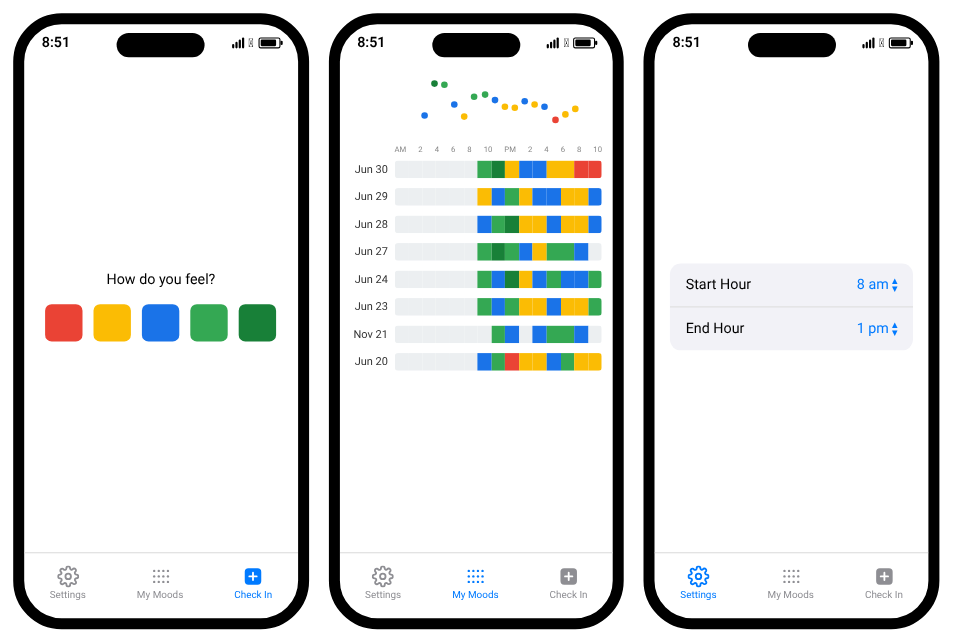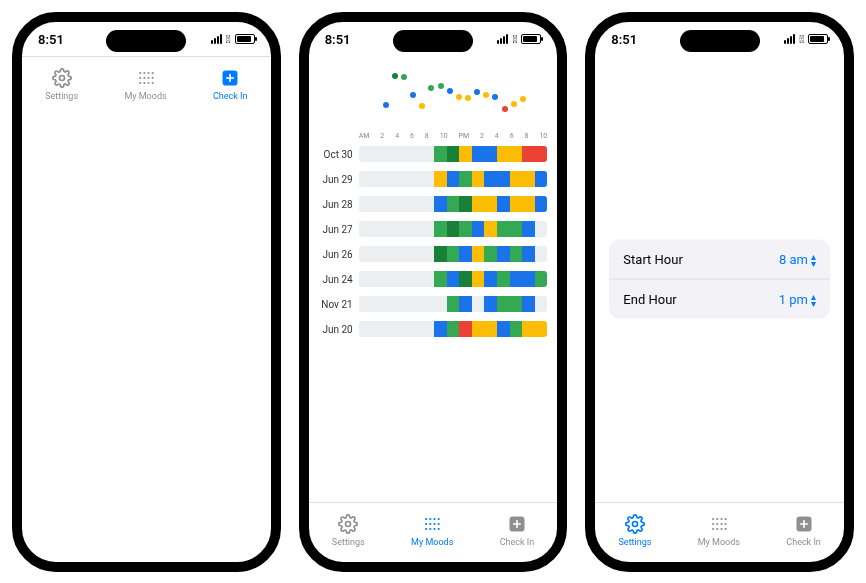--- a/index.html
+++ b/index.html
@@ -138,20 +138,32 @@
       <span class="signal">
           <span></span>
           <span></span>
           <span></span>
           <span></span>
         </span>
       <span class="wifi">􀙇</span>
       <span class="battery">
           <span class="battery-fill"></span>
         </span>
+    </div>
+  </div>
+  <div class="content">
+    <div class="checkin-wrap">
+      <div class="prompt">How do you feel?</div>
+      <div class="mood-row" id="mood-row">
+          <div class="mood-sq" style="background: rgb(234, 67, 53);"></div>
+          <div class="mood-sq" style="background: rgb(251, 188, 4);"></div>
+          <div class="mood-sq" style="background: rgb(26, 115, 232);"></div>
+          <div class="mood-sq" style="background: rgb(52, 168, 83);"></div>
+          <div class="mood-sq" style="background: rgb(24, 128, 56);"></div>
+        </div>
     </div>
   </div>
   <div class="tabbar">
     <div class="tab">
       <span class="tab-icon">
         <svg viewBox="0 0 24 24" width="20" height="20" fill="none" stroke="currentColor" stroke-width="2">
             <circle cx="12" cy="12" r="3"></circle>
             <path d="M19.4 15a1.7 1.7 0 0 0 .3 1.8l.1.1a2 2 0 1 1-2.8 2.8l-.1-.1a1.7 1.7 0 0 0-1.8-.3 1.7 1.7 0 0 0-1 1.5V21a2 2 0 1 1-4 0v-.1a1.7 1.7 0 0 0-1-1.5 1.7 1.7 0 0 0-1.8.3l-.1.1a2 2 0 1 1-2.8-2.8l.1-.1a1.7 1.7 0 0 0 .3-1.8 1.7 1.7 0 0 0-1.5-1H3a2 2 0 1 1 0-4h.1a1.7 1.7 0 0 0 1.5-1 1.7 1.7 0 0 0-.3-1.8l-.1-.1a2 2 0 1 1 2.8-2.8l.1.1a1.7 1.7 0 0 0 1.8.3H9a1.7 1.7 0 0 0 1-1.5V3a2 2 0 1 1 4 0v.1a1.7 1.7 0 0 0 1 1.5 1.7 1.7 0 0 0 1.8-.3l.1-.1a2 2 0 1 1 2.8 2.8l-.1.1a1.7 1.7 0 0 0-.3 1.8V9a1.7 1.7 0 0 0 1.5 1H21a2 2 0 1 1 0 4h-.1a1.7 1.7 0 0 0-1.5 1z"></path>
           </svg>
       </span>
@@ -233,21 +245,21 @@
         <span>10</span>
         <span>PM</span>
         <span>2</span>
         <span>4</span>
         <span>6</span>
         <span>8</span>
         <span>10</span>
       </div>
     <div id="days">
         <div class="day-row">
-          <div class="day-label">Oct 30</div>
+          <div class="day-label">Jun 30</div>
           <div class="day-bar">
             <div class="seg c-empty" style="width: 6.66667%;"></div>
             <div class="seg c-empty" style="width: 6.66667%;"></div>
             <div class="seg c-empty" style="width: 6.66667%;"></div>
             <div class="seg c-empty" style="width: 6.66667%;"></div>
             <div class="seg c-empty" style="width: 6.66667%;"></div>
             <div class="seg c-empty" style="width: 6.66667%;"></div>
             <div class="seg c-green" style="width: 6.66667%;"></div>
             <div class="seg c-dgreen" style="width: 6.66667%;"></div>
             <div class="seg c-orange" style="width: 6.66667%;"></div>
@@ -313,56 +325,56 @@
             <div class="seg c-green" style="width: 6.66667%;"></div>
             <div class="seg c-blue" style="width: 6.66667%;"></div>
             <div class="seg c-orange" style="width: 6.66667%;"></div>
             <div class="seg c-green" style="width: 6.66667%;"></div>
             <div class="seg c-green" style="width: 6.66667%;"></div>
             <div class="seg c-blue" style="width: 6.66667%;"></div>
             <div class="seg c-empty" style="width: 6.66667%;"></div>
           </div>
         </div>
         <div class="day-row">
-          <div class="day-label">Jun 26</div>
-          <div class="day-bar">
-            <div class="seg c-empty" style="width: 6.66667%;"></div>
-            <div class="seg c-empty" style="width: 6.66667%;"></div>
-            <div class="seg c-empty" style="width: 6.66667%;"></div>
-            <div class="seg c-empty" style="width: 6.66667%;"></div>
-            <div class="seg c-empty" style="width: 6.66667%;"></div>
-            <div class="seg c-empty" style="width: 6.66667%;"></div>
+          <div class="day-label">Jun 24</div>
+          <div class="day-bar">
+            <div class="seg c-empty" style="width: 6.66667%;"></div>
+            <div class="seg c-empty" style="width: 6.66667%;"></div>
+            <div class="seg c-empty" style="width: 6.66667%;"></div>
+            <div class="seg c-empty" style="width: 6.66667%;"></div>
+            <div class="seg c-empty" style="width: 6.66667%;"></div>
+            <div class="seg c-empty" style="width: 6.66667%;"></div>
+            <div class="seg c-green" style="width: 6.66667%;"></div>
+            <div class="seg c-blue" style="width: 6.66667%;"></div>
             <div class="seg c-dgreen" style="width: 6.66667%;"></div>
-            <div class="seg c-green" style="width: 6.66667%;"></div>
-            <div class="seg c-blue" style="width: 6.66667%;"></div>
-            <div class="seg c-orange" style="width: 6.66667%;"></div>
-            <div class="seg c-green" style="width: 6.66667%;"></div>
-            <div class="seg c-blue" style="width: 6.66667%;"></div>
-            <div class="seg c-green" style="width: 6.66667%;"></div>
-            <div class="seg c-blue" style="width: 6.66667%;"></div>
-            <div class="seg c-empty" style="width: 6.66667%;"></div>
-          </div>
-        </div>
-        <div class="day-row">
-          <div class="day-label">Jun 24</div>
-          <div class="day-bar">
-            <div class="seg c-empty" style="width: 6.66667%;"></div>
-            <div class="seg c-empty" style="width: 6.66667%;"></div>
-            <div class="seg c-empty" style="width: 6.66667%;"></div>
-            <div class="seg c-empty" style="width: 6.66667%;"></div>
-            <div class="seg c-empty" style="width: 6.66667%;"></div>
-            <div class="seg c-empty" style="width: 6.66667%;"></div>
-            <div class="seg c-green" style="width: 6.66667%;"></div>
-            <div class="seg c-blue" style="width: 6.66667%;"></div>
-            <div class="seg c-dgreen" style="width: 6.66667%;"></div>
-            <div class="seg c-orange" style="width: 6.66667%;"></div>
-            <div class="seg c-blue" style="width: 6.66667%;"></div>
-            <div class="seg c-green" style="width: 6.66667%;"></div>
-            <div class="seg c-blue" style="width: 6.66667%;"></div>
-            <div class="seg c-blue" style="width: 6.66667%;"></div>
+            <div class="seg c-orange" style="width: 6.66667%;"></div>
+            <div class="seg c-blue" style="width: 6.66667%;"></div>
+            <div class="seg c-green" style="width: 6.66667%;"></div>
+            <div class="seg c-blue" style="width: 6.66667%;"></div>
+            <div class="seg c-blue" style="width: 6.66667%;"></div>
+            <div class="seg c-green" style="width: 6.66667%;"></div>
+          </div>
+        </div>
+        <div class="day-row">
+          <div class="day-label">Jun 23</div>
+          <div class="day-bar">
+            <div class="seg c-empty" style="width: 6.66667%;"></div>
+            <div class="seg c-empty" style="width: 6.66667%;"></div>
+            <div class="seg c-empty" style="width: 6.66667%;"></div>
+            <div class="seg c-empty" style="width: 6.66667%;"></div>
+            <div class="seg c-empty" style="width: 6.66667%;"></div>
+            <div class="seg c-empty" style="width: 6.66667%;"></div>
+            <div class="seg c-green" style="width: 6.66667%;"></div>
+            <div class="seg c-blue" style="width: 6.66667%;"></div>
+            <div class="seg c-green" style="width: 6.66667%;"></div>
+            <div class="seg c-orange" style="width: 6.66667%;"></div>
+            <div class="seg c-orange" style="width: 6.66667%;"></div>
+            <div class="seg c-blue" style="width: 6.66667%;"></div>
+            <div class="seg c-orange" style="width: 6.66667%;"></div>
+            <div class="seg c-orange" style="width: 6.66667%;"></div>
             <div class="seg c-green" style="width: 6.66667%;"></div>
           </div>
         </div>
         <div class="day-row">
           <div class="day-label">Nov 21</div>
           <div class="day-bar">
             <div class="seg c-empty" style="width: 6.66667%;"></div>
             <div class="seg c-empty" style="width: 6.66667%;"></div>
             <div class="seg c-empty" style="width: 6.66667%;"></div>
             <div class="seg c-empty" style="width: 6.66667%;"></div>

